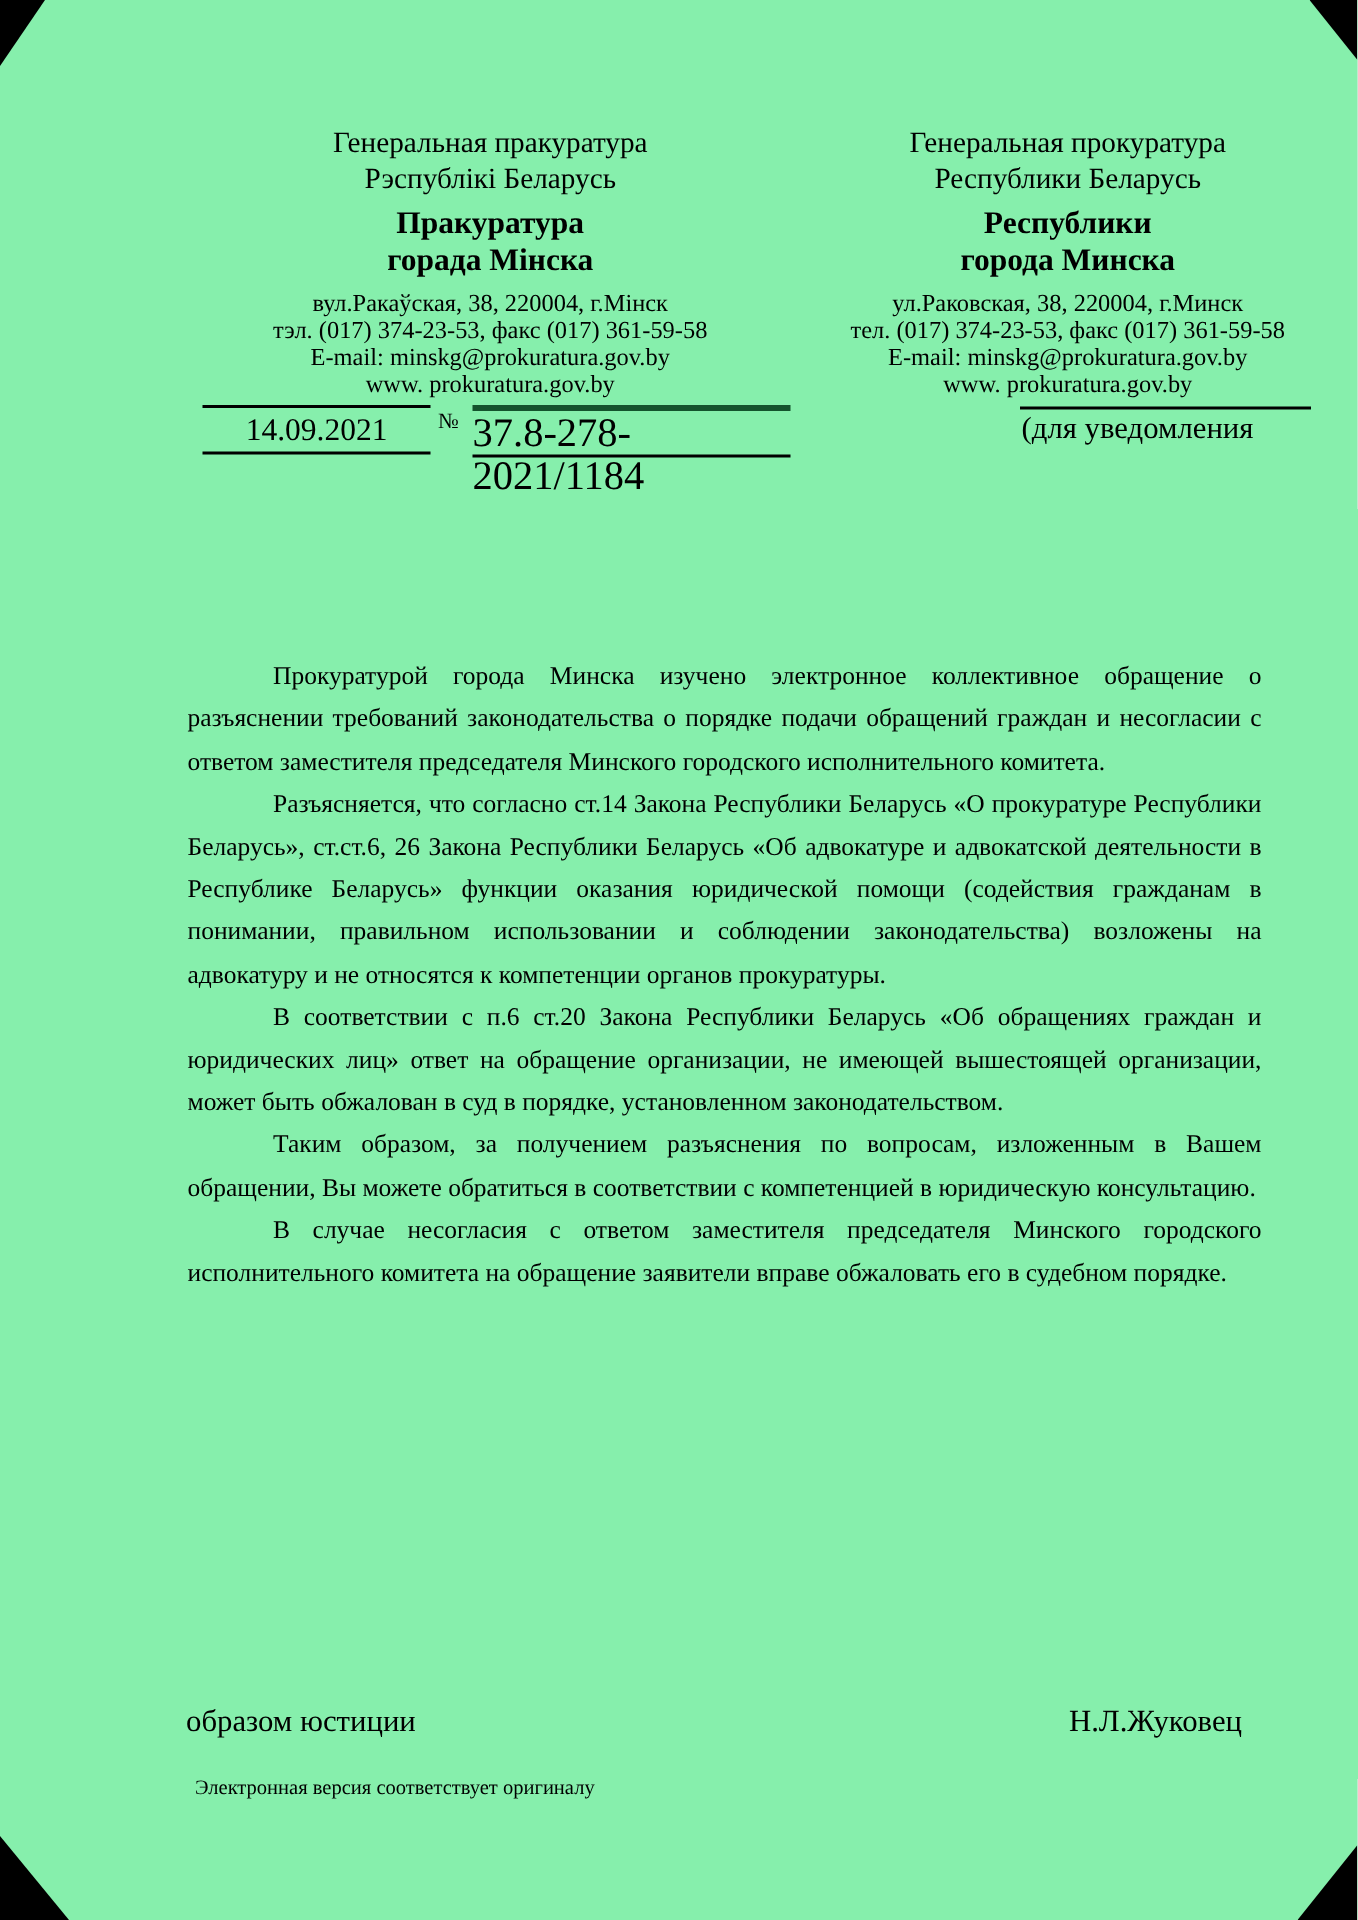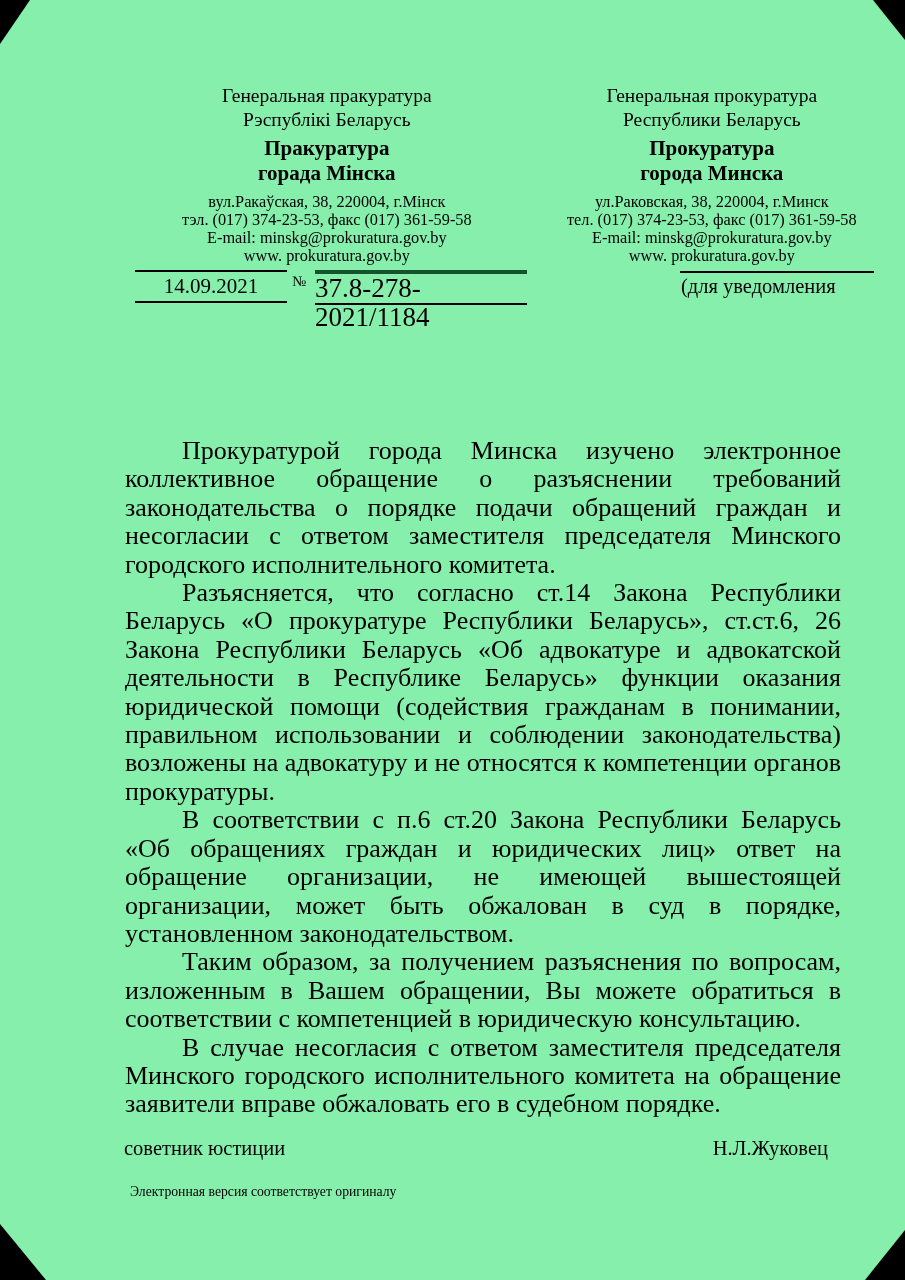--- a/index.html
+++ b/index.html
@@ -61,21 +61,21 @@
   .ref-note-rule {
     margin-left: 152px; width: 194px;
     border-top: 2px solid #000; height: 0;
   }
   .ref-note-l1 { margin-left: 153px; margin-top: 2px; }
   .ref-note-l2 { margin-left: 0; }
 
   
   .doc-body {
     position: absolute; top: 437px; left: 125px; width: 716px;
-    font-size: 26px; line-height: 28.4px;
+    font-size: 17px; line-height: 28.4px;
     text-align: justify;
   }
   .doc-body p { margin: 0; text-indent: 57px; }
 
   
   .sig-position {
     position: absolute; top: 1029px; left: 124px; width: 338px;
     font-size: 20.5px; line-height: 23.3px;
     text-align: justify;
   }
@@ -108,21 +108,21 @@
       <div class="lh-name first">Пракуратура</div>
       <div class="lh-name">горада Мінска</div>
       <div class="lh-addr first">вул.Ракаўская, 38, 220004, г.Мінск</div>
       <div class="lh-addr">тэл. (017) 374-23-53, факс (017) 361-59-58</div>
       <div class="lh-addr">E-mail: minskg@prokuratura.gov.by</div>
       <div class="lh-addr">www. prokuratura.gov.by</div>
     </div>
     <div class="lh-block right">
       <div class="lh-org">Генеральная прокуратура</div>
       <div class="lh-org">Республики Беларусь</div>
-      <div class="lh-name first">Прокуратура</div>
+      <div class="lh-name first">Республики</div>
       <div class="lh-name">города Минска</div>
       <div class="lh-addr first">ул.Раковская, 38, 220004, г.Минск</div>
       <div class="lh-addr">тел. (017) 374-23-53, факс (017) 361-59-58</div>
       <div class="lh-addr">E-mail: minskg@prokuratura.gov.by</div>
       <div class="lh-addr">www. prokuratura.gov.by</div>
     </div>
   </div>
 
   <div class="ref-row">
     <div class="ref-date">14.09.2021</div>
@@ -137,19 +137,19 @@
   <div class="doc-body">
     <p>Прокуратурой города Минска изучено электронное коллективное обращение о разъяснении требований законодательства о порядке подачи обращений граждан и несогласии с ответом заместителя председателя Минского городского исполнительного комитета.</p>
     <p>Разъясняется, что согласно ст.14 Закона Республики Беларусь «О прокуратуре Республики Беларусь», ст.ст.6, 26 Закона Республики Беларусь «Об адвокатуре и адвокатской деятельности в Республике Беларусь» функции оказания юридической помощи (содействия гражданам в понимании, правильном использовании и соблюдении законодательства) возложены на адвокатуру и не относятся к компетенции органов прокуратуры.</p>
     <p>В соответствии с п.6 ст.20 Закона Республики Беларусь «Об обращениях граждан и юридических лиц» ответ на обращение организации, не имеющей вышестоящей организации, может быть обжалован в суд в порядке, установленном законодательством.</p>
     <p>Таким образом, за получением разъяснения по вопросам, изложенным в Вашем обращении, Вы можете обратиться в соответствии с компетенцией в юридическую консультацию.</p>
     <p>В случае несогласия с ответом заместителя председателя Минского городского исполнительного комитета на обращение заявители вправе обжаловать его в судебном порядке.</p>
   </div>
 
 
   <div class="sig-row">
-    <span>советник юстиции</span>
+    <span>образом юстиции</span>
     <span>Н.Л.Жуковец</span>
   </div>
 
   <div class="footer-note">Электронная версия соответствует оригиналу</div>
 
 </div>
 
 </body></html>

